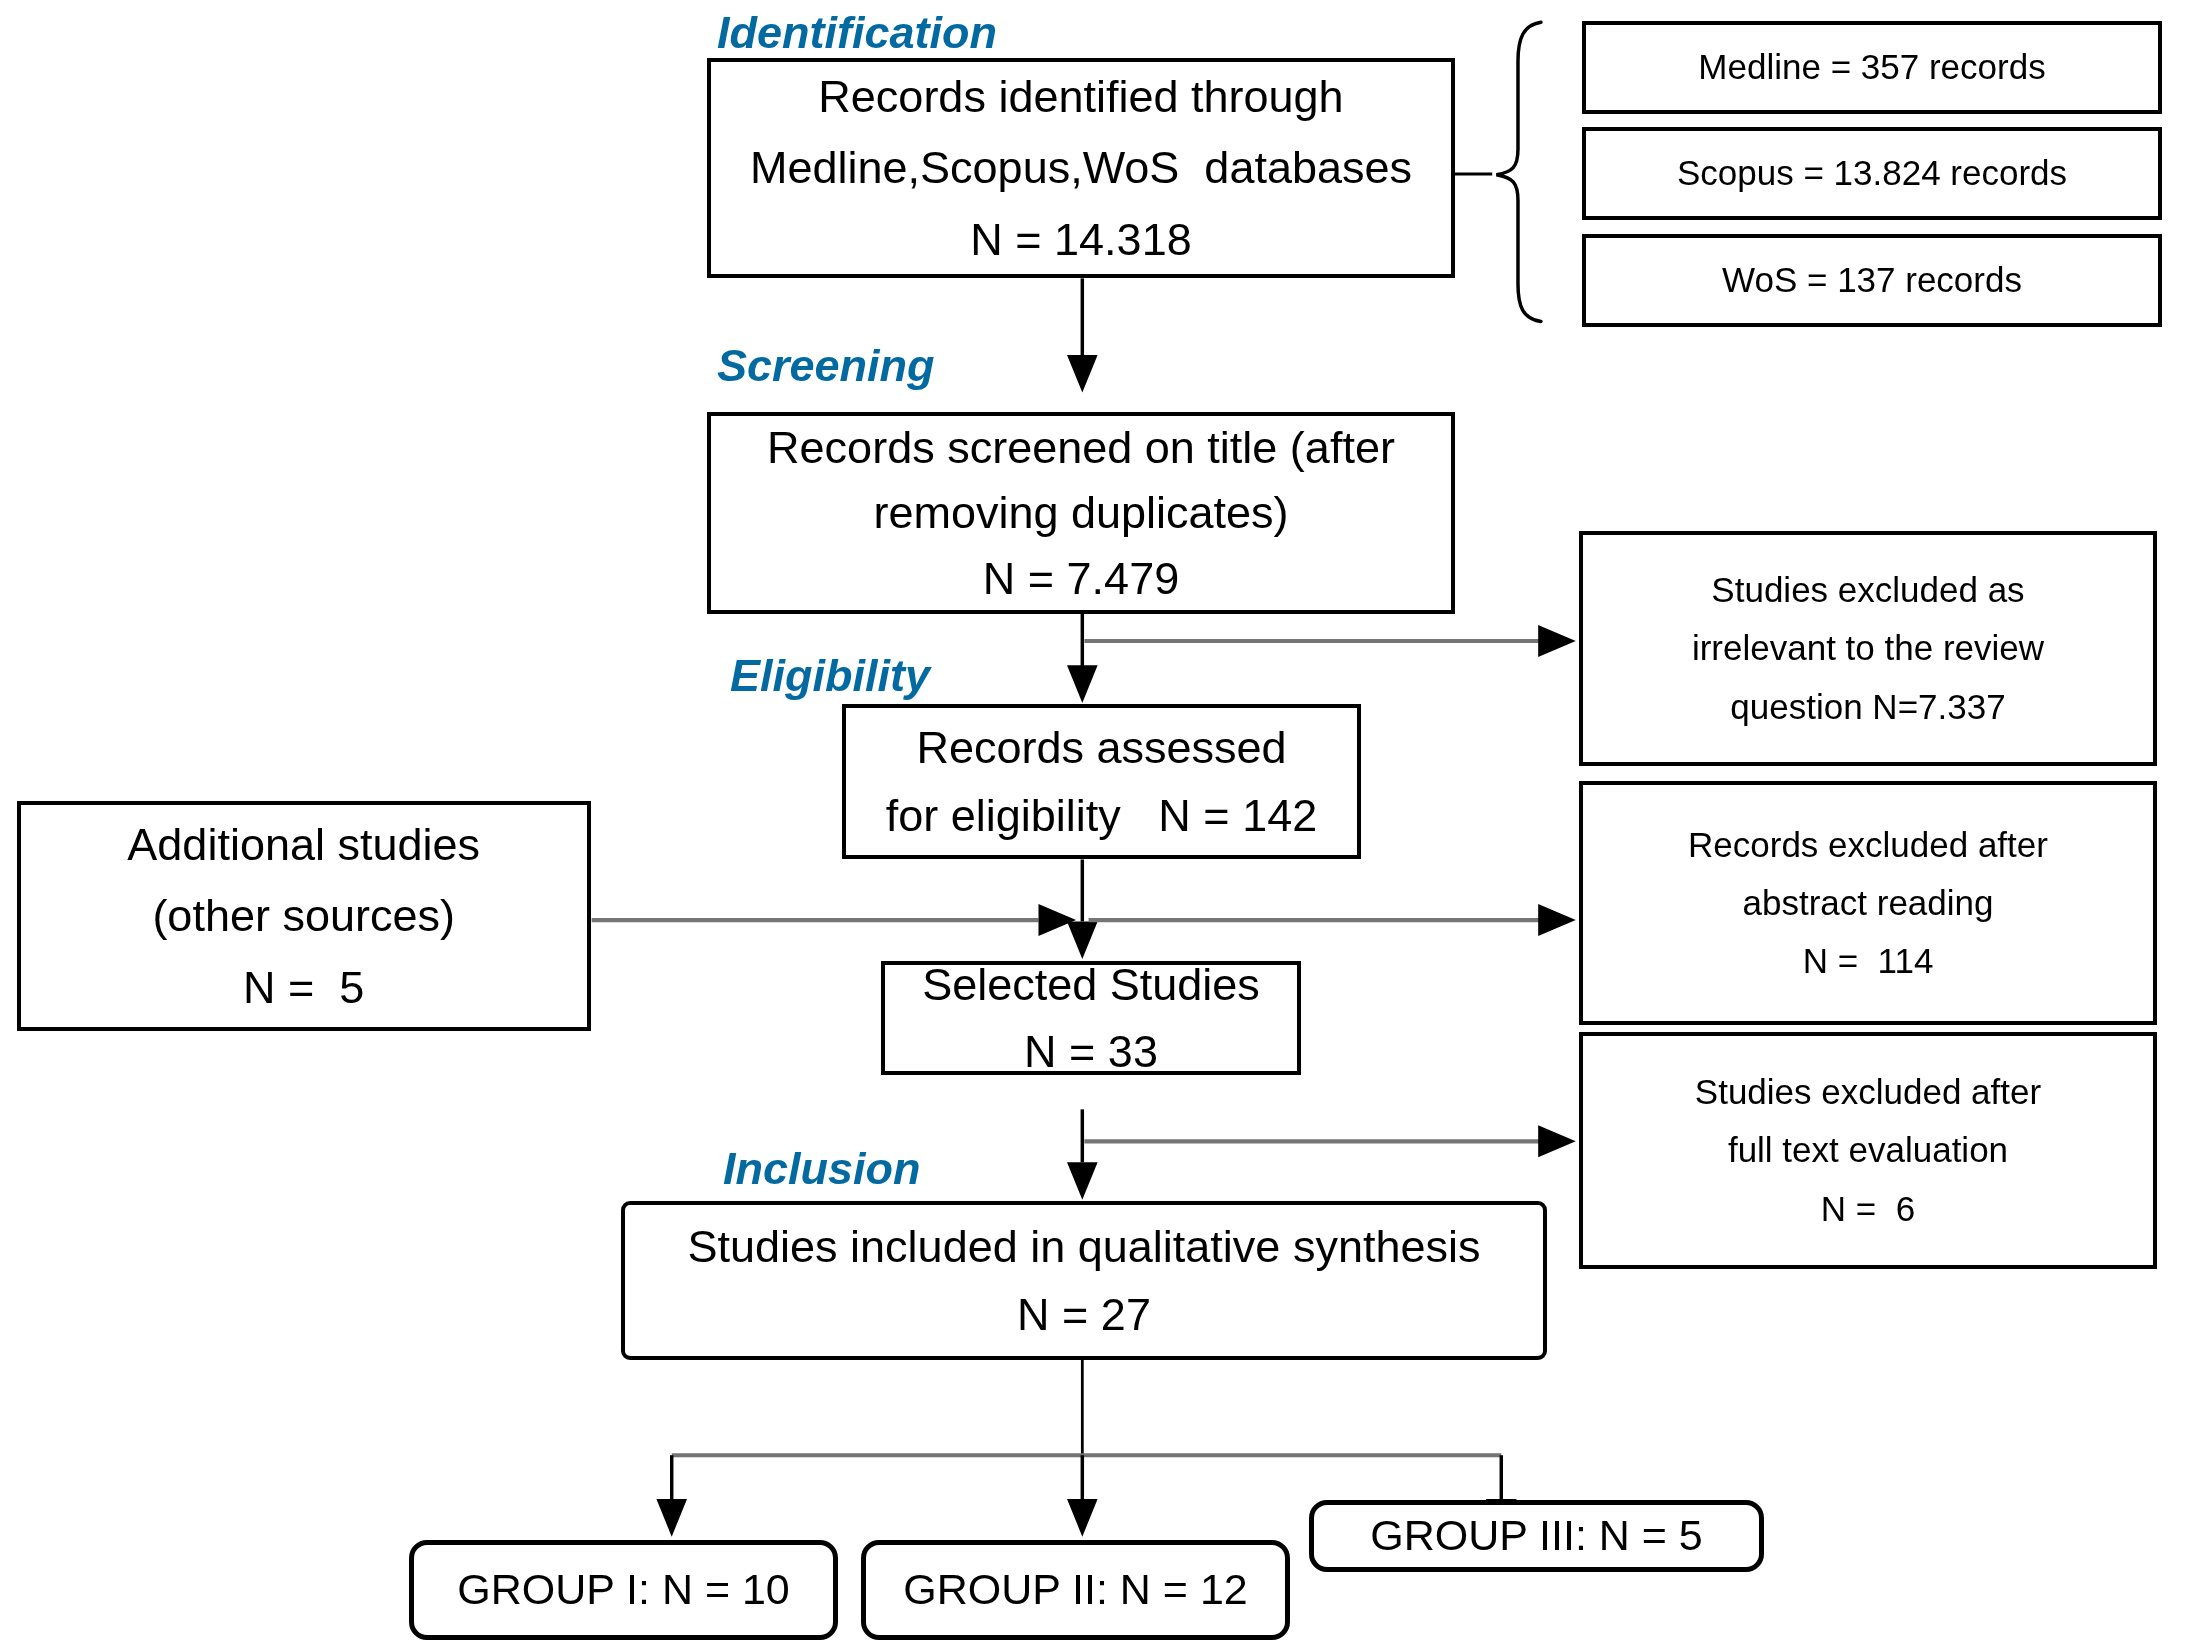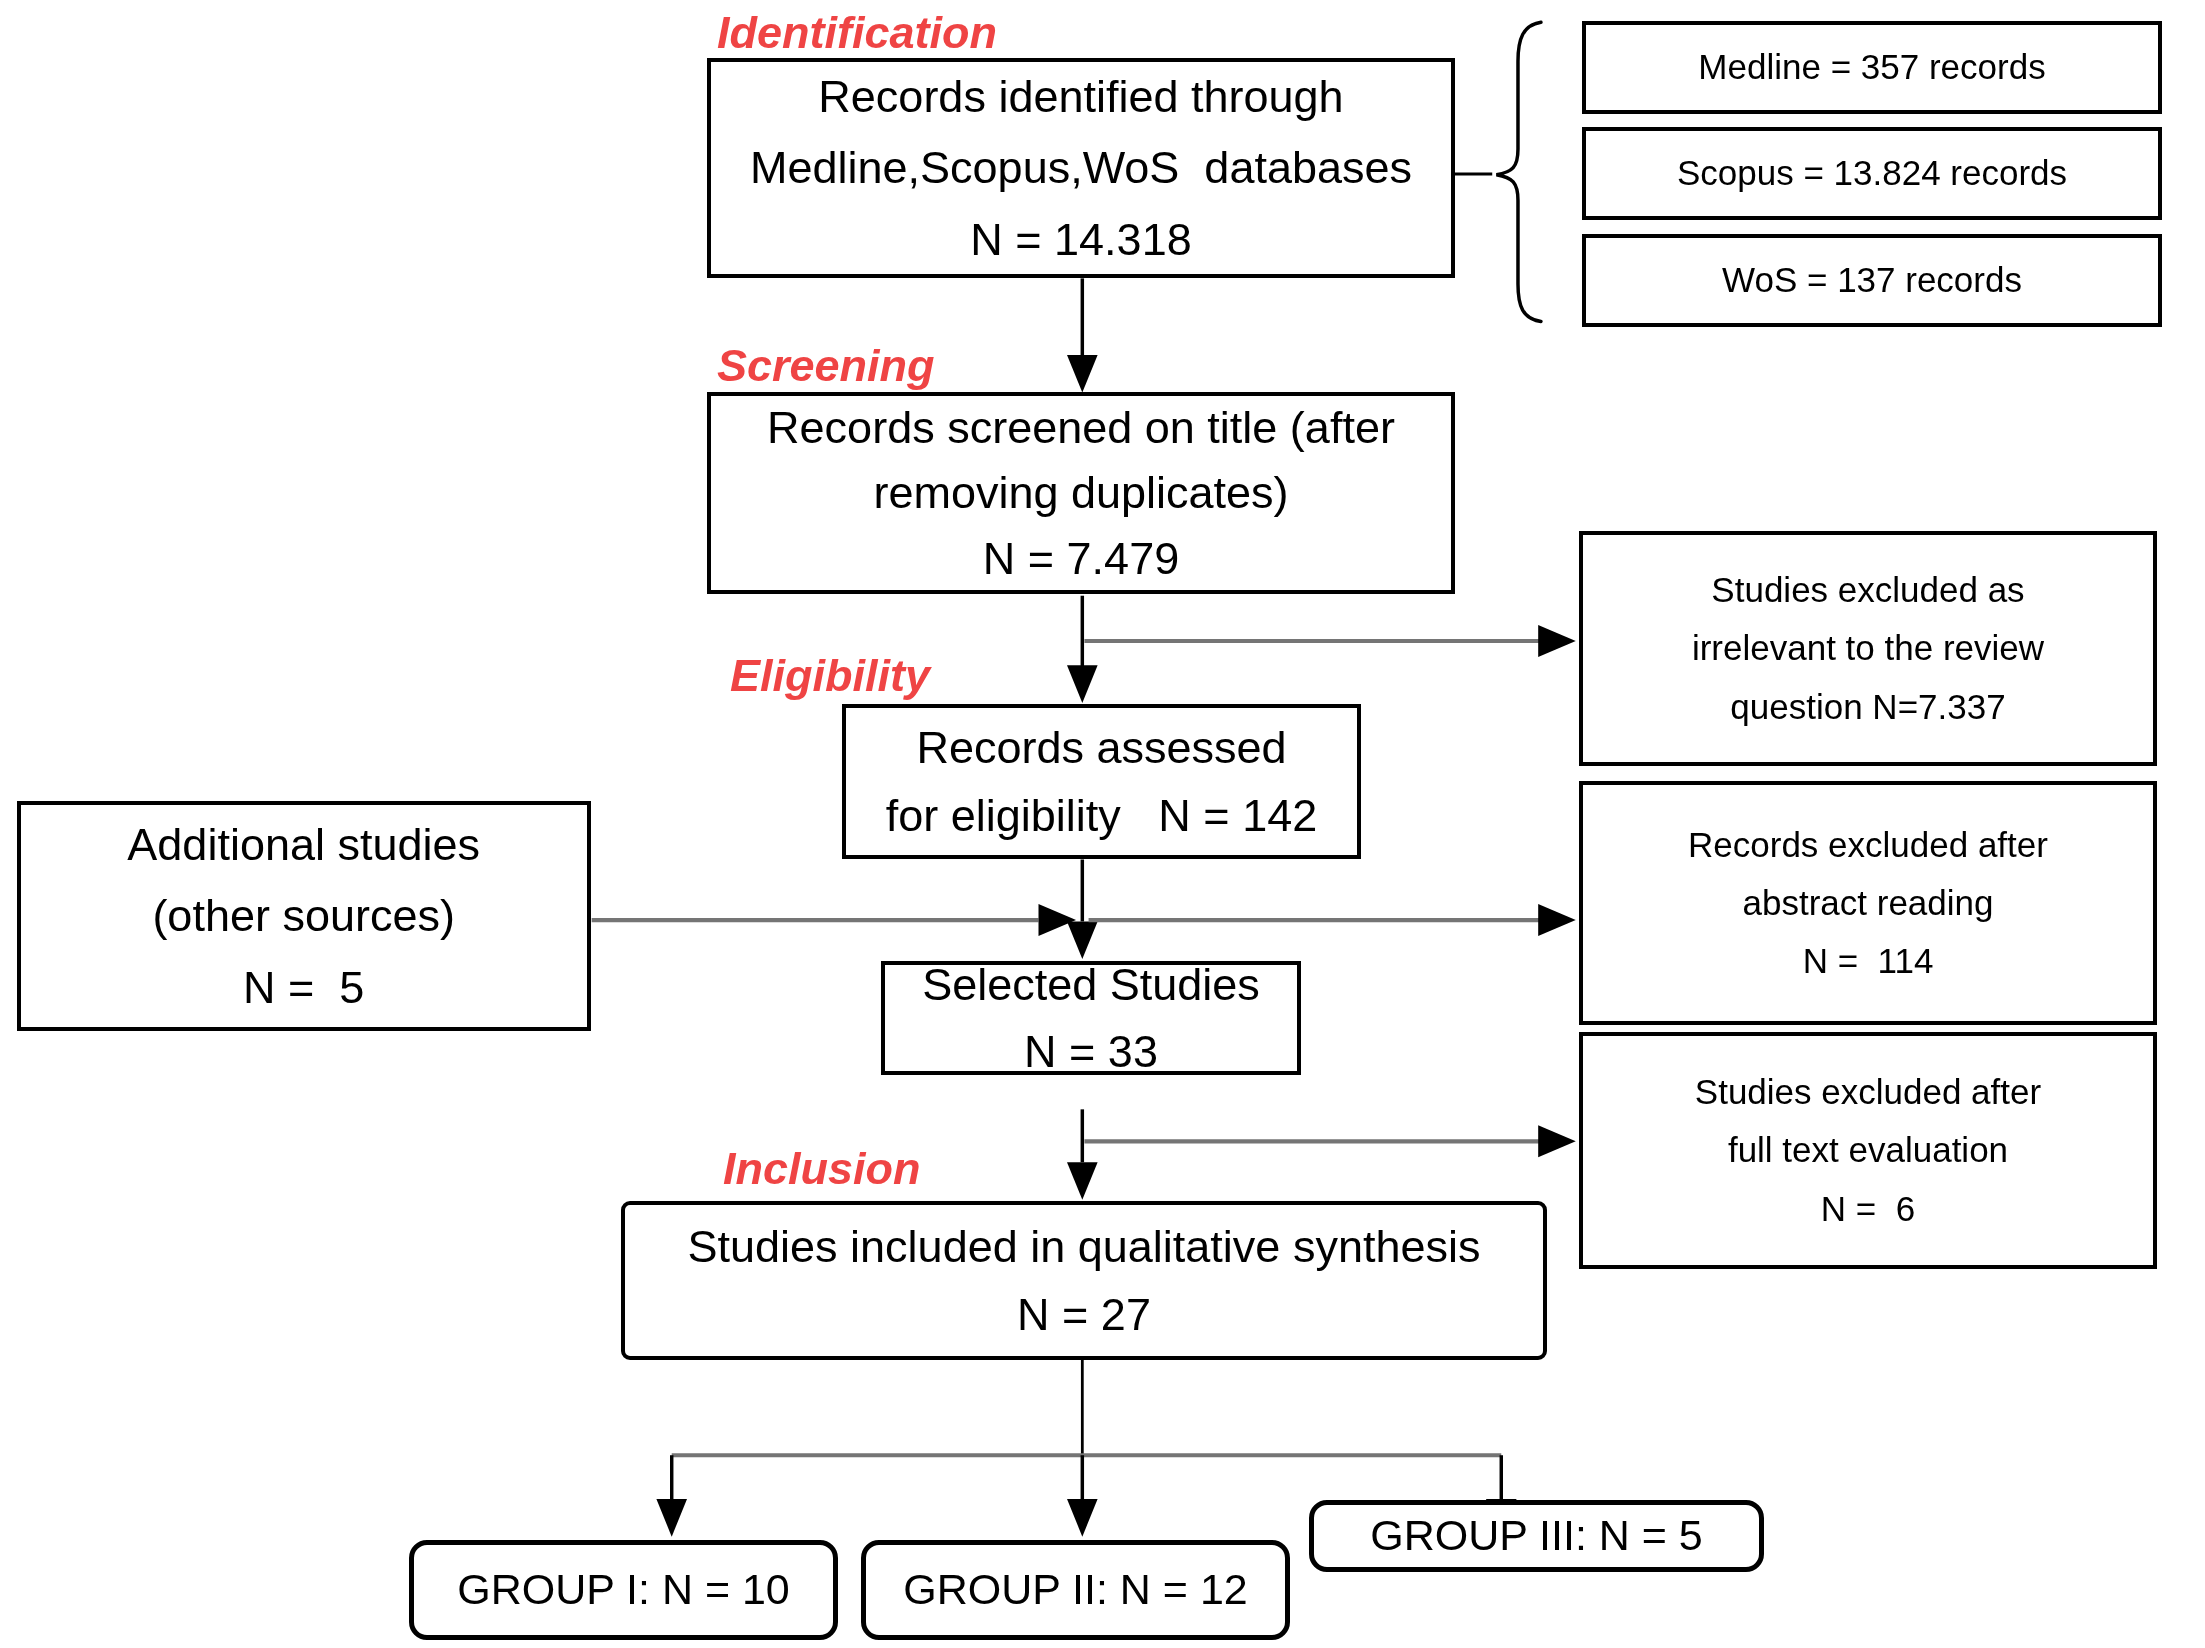--- a/index.html
+++ b/index.html
@@ -33,21 +33,21 @@
   }
   .box.thin   { border-width: 4.2px; font-size: 35px; line-height: 1.66; }
   .box.thick  { border-width: 5.6px; border-radius: 18px; }
   .box .ln    { white-space: pre; }
   .stage-label {
     position: absolute;
     font-style: italic;
     font-weight: bold;
     font-size: 45px;
     white-space: pre;
-    color: #ef4444;
+    color: #0369a1;
   }
   .grp { font-size: 43px; letter-spacing: 0px; }
 </style>
 </head>
 <body>
 
 <div id="canvas">
 
   <svg id="connectors" viewBox="0 0 3168 2368" xmlns="http://www.w3.org/2000/svg">
 
@@ -105,21 +105,21 @@
   <div class="box thin" style="left:1582px; top:21px; width:580px; height:93px;">
     <div class="ln">Medline = 357 records</div>
   </div>
   <div class="box thin" style="left:1582px; top:127px; width:580px; height:93px;">
     <div class="ln">Scopus = 13.824 records</div>
   </div>
   <div class="box thin" style="left:1582px; top:234px; width:580px; height:93px;">
     <div class="ln">WoS = 137 records</div>
   </div>
 
-  <div class="box" style="left:707px; top:392px; width:748px; height:202px; line-height:1.45;">
+  <div class="box" style="left:707px; top:412px; width:748px; height:202px; line-height:1.45;">
     <div class="ln">Records screened on title (after</div>
     <div class="ln">removing duplicates)</div>
     <div class="ln">N = 7.479</div>
   </div>
 
   <div class="box thin" style="left:1579px; top:531px; width:578px; height:235px;">
     <div class="ln">Studies excluded as</div>
     <div class="ln">irrelevant to the review</div>
     <div class="ln">question N=7.337</div>
   </div>

